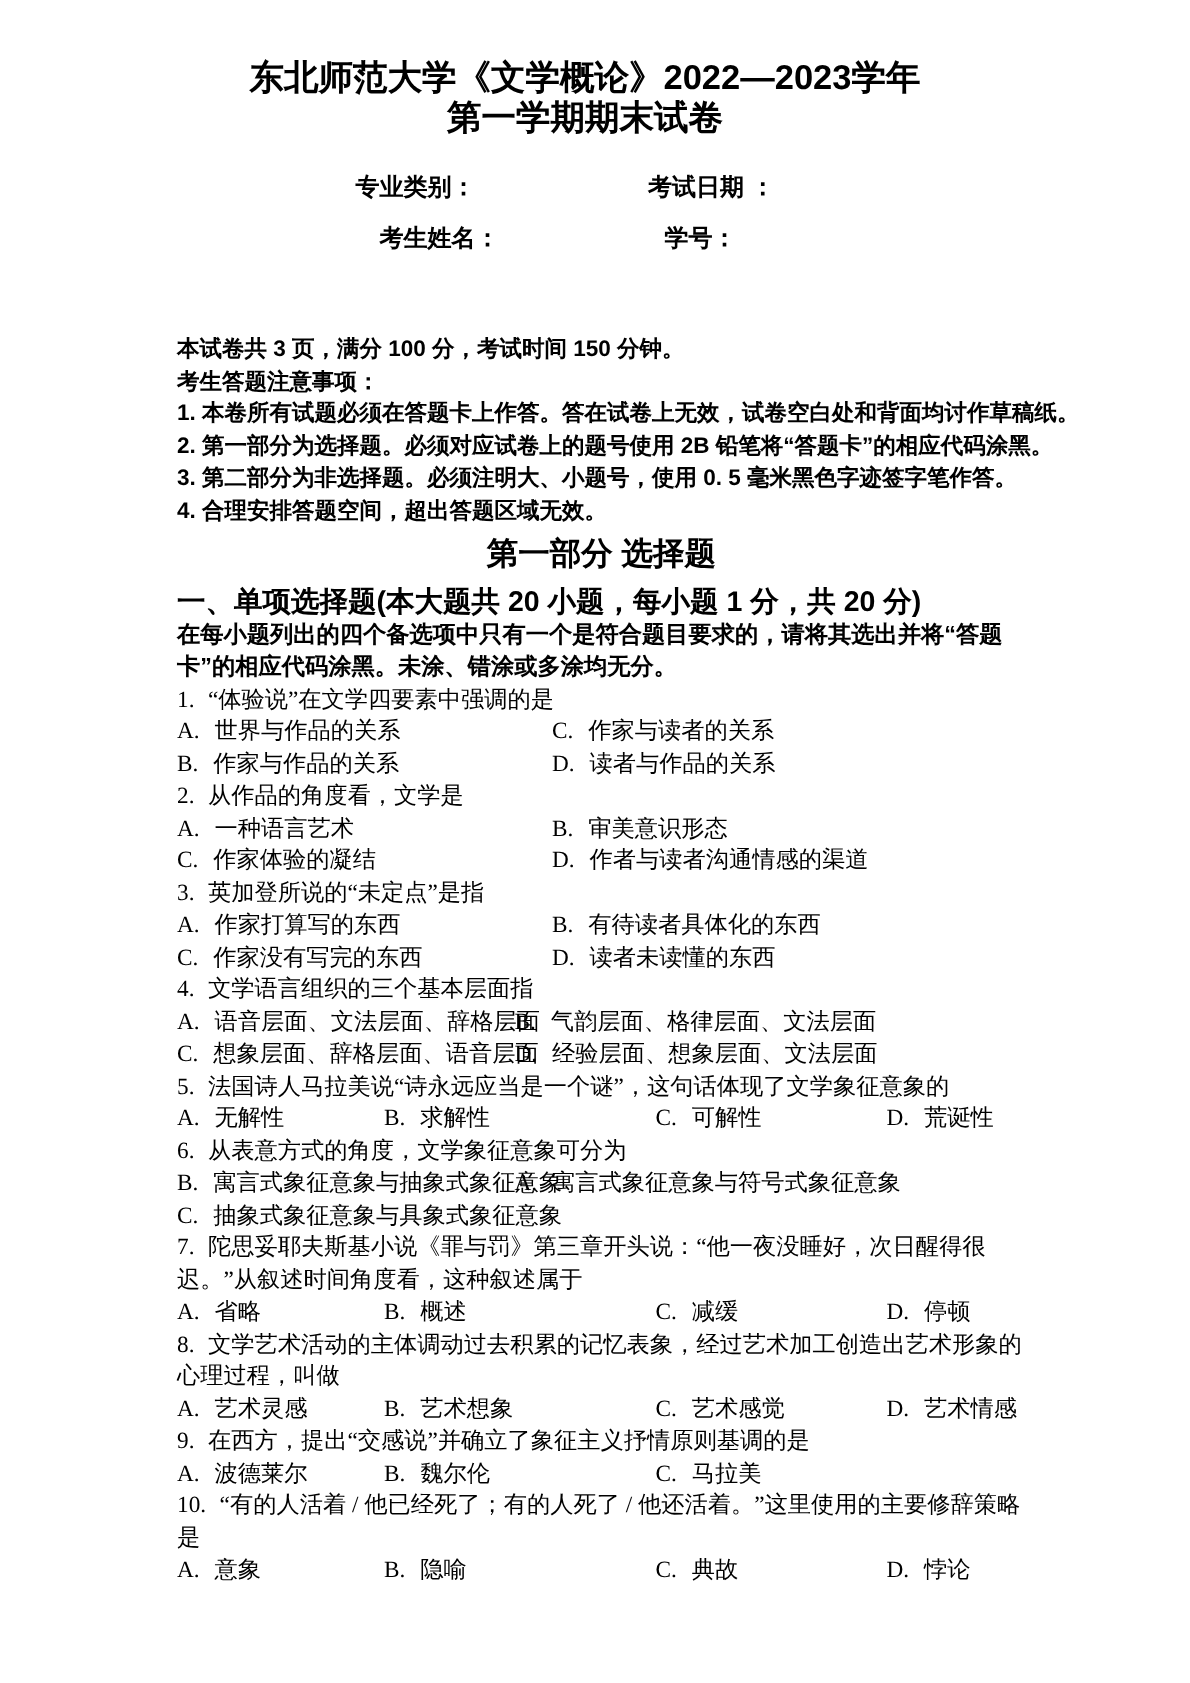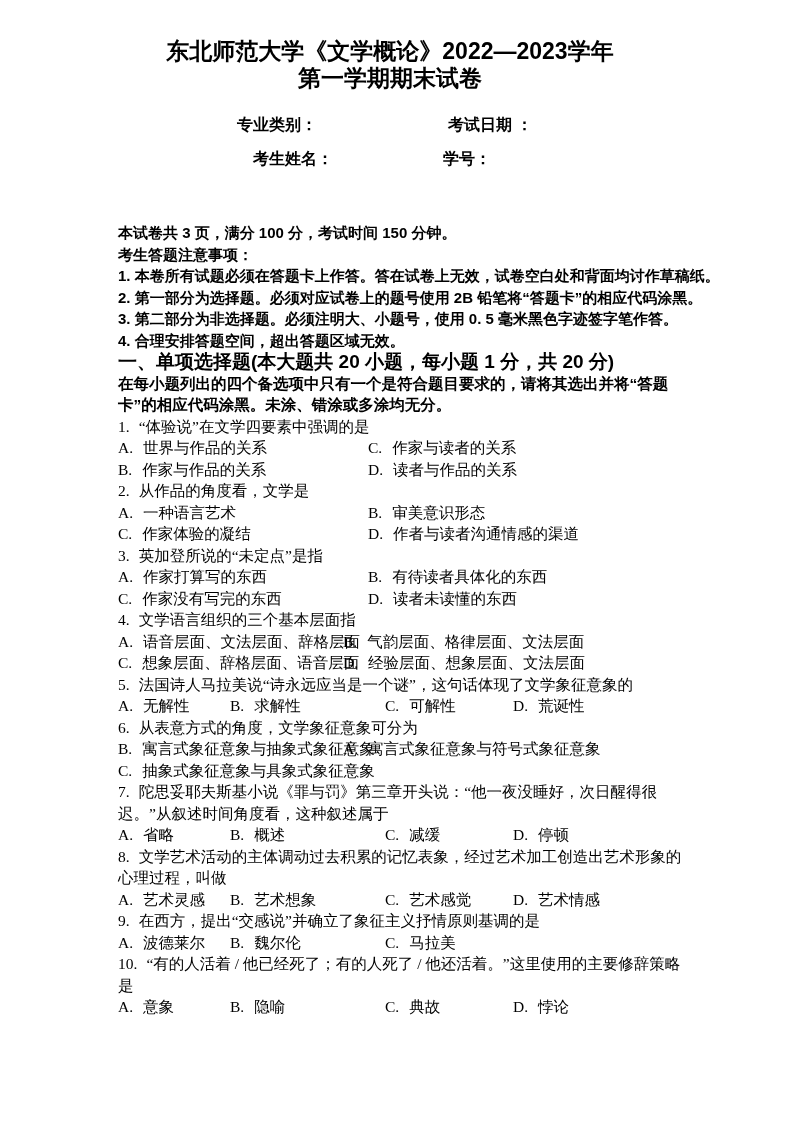--- a/index.html
+++ b/index.html
@@ -10,40 +10,40 @@
   }
   .page{position:absolute;left:118px;top:38px;width:566px;}
 
   .title{ text-align:center; font-weight:bold; font-size:23px; line-height:27px;
     font-family:"Liberation Sans",sans-serif; margin-left:-22px; margin-right:0; }
 
   .meta{ margin-top:23px; font-weight:bold; font-size:16px; }
   .meta-row{ position:relative; height:18px; margin-bottom:16px; }
   .meta-row .m-a{ position:absolute; }
   .meta-row1 .m-a.first{ left:119px;text-align:center; }
-  .meta-row1 .m-a.second{ left:330px;text-align:right; }
+  .meta-row1 .m-a.second{ left:314px;text-align:right; }
   .meta-row2 .m-a.first{ left:135px; }
   .meta-row2 .m-a.second{ left:325px; }
 
   .notice{ margin-top:55px; font-weight:bold; font-size:15px; line-height:21.5px; }
   .notice div{ white-space:nowrap; }
 
   .part-heading{ text-align:center; font-weight:bold; font-size:21px; line-height:27px;
     margin-top:5px; margin-bottom:8px; }
 
   .subheading{ font-weight:bold; font-size:19px; line-height:21.5px; white-space:nowrap; }
   .instruction{ font-weight:bold; font-size:15.5px; line-height:21.5px; }
 
   .questions{ font-family:"Liberation Serif",serif; font-size:15.5px; line-height:21.5px; }
   .q-stem{ }
   .q-num{ margin-right:9px; }
   .opts{ display:grid; }
   .opts-two{ grid-template-columns:250px 1fr; }
   .opts-two-wide{ grid-template-columns:225px 1fr; }
-  .opts-four{ grid-template-columns:112px 155px 128px 1fr; }
+  .opts-four{ grid-template-columns:112px 155px 128px 1fr;gap:26px; }
   .opt{ white-space:nowrap; }
   .opt-label{ margin-right:10px; }
 </style>
 </head>
 <body>
 
 <div class="page">
 
   <div class="title">
     <div>东北师范大学《文学概论》2022—2023学年</div>
@@ -63,20 +63,21 @@
 
   <div class="notice">
     <div>本试卷共 3 页，满分 100 分，考试时间 150 分钟。</div>
     <div>考生答题注意事项：</div>
     <div>1. 本卷所有试题必须在答题卡上作答。答在试卷上无效，试卷空白处和背面均讨作草稿纸。</div>
     <div>2. 第一部分为选择题。必须对应试卷上的题号使用 2B 铅笔将“答题卡”的相应代码涂黑。</div>
     <div>3. 第二部分为非选择题。必须注明大、小题号，使用 0. 5 毫米黑色字迹签字笔作答。</div>
     <div>4. 合理安排答题空间，超出答题区域无效。</div>
   </div>
 
+  <div class="part-heading">第一部分 选择题</div>
 
   <div class="subheading">一、单项选择题(本大题共 20 小题，每小题 1 分，共 20 分)</div>
   <div class="instruction">在每小题列出的四个备选项中只有一个是符合题目要求的，请将其选出并将“答题卡”的相应代码涂黑。未涂、错涂或多涂均无分。</div>
 
   <div class="questions">
       <div class="question">
         <div class="q-stem"><span class="q-num">1.</span><span>“体验说”在文学四要素中强调的是</span></div>
         <div class="opts opts-two">
           <span class="opt"><span class="opt-label">A.</span><span>世界与作品的关系</span></span>
           <span class="opt"><span class="opt-label">C.</span><span>作家与读者的关系</span></span>

